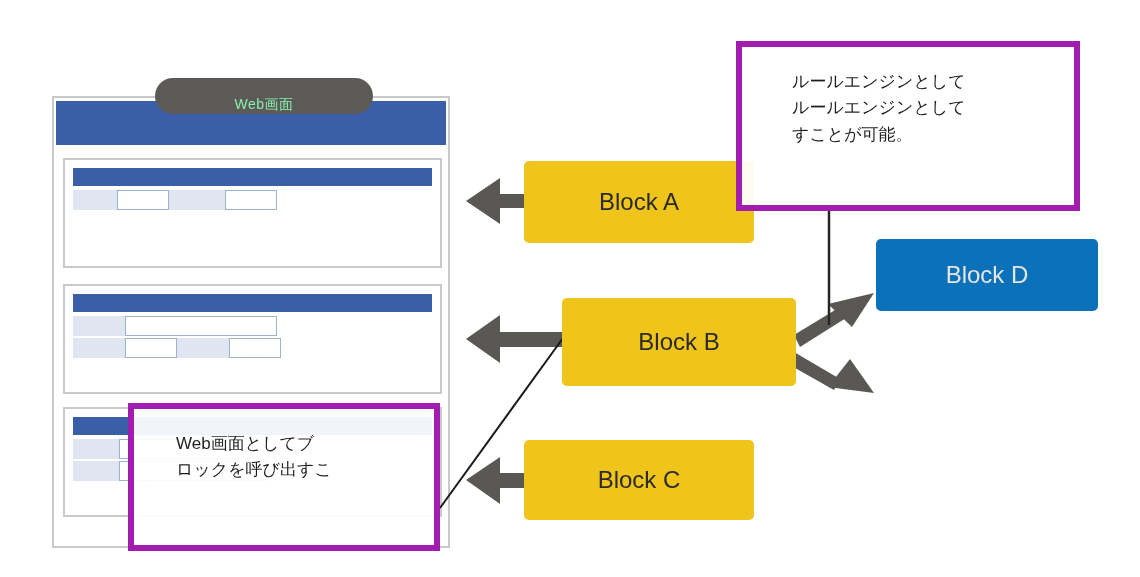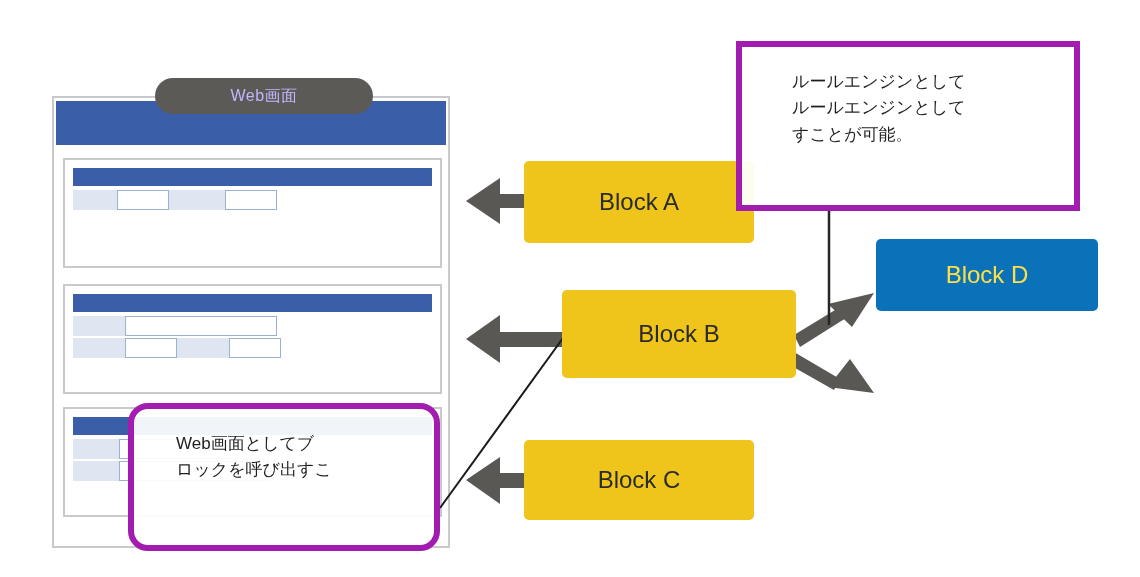--- a/index.html
+++ b/index.html
@@ -12,22 +12,22 @@
     position:absolute;left:52px;top:96px;width:398px;height:452px;
     background:#ffffff;border:2px solid #c9c9c9;box-sizing:border-box;
   }
   .web-topbar{
     position:absolute;left:56px;top:101px;width:390px;height:44px;
     background:#3a5fa8;box-sizing:border-box;
   }
   .web-pill{
     position:absolute;left:155px;top:78px;width:218px;height:36px;
     background:#5c5a57;border-radius:18px;
-    display:flex;align-items:center;justify-content:center;
-    color:#c4b5fd;font-size:16px;letter-spacing:.5px;
+    display:flex;align-items:flex-end;justify-content:center;
+    color:#86efac;font-size:14px;letter-spacing:.5px;
   }
 
   
   .panel{
     position:absolute;left:63px;width:379px;
     background:#ffffff;border:2px solid #c9c9c9;box-sizing:border-box;
   }
   #panel-1{top:158px;height:110px;}
   #panel-2{top:284px;height:110px;}
   #panel-3{top:407px;height:110px;}
@@ -40,36 +40,36 @@
   .lbl-cell{background:#dfe6f1;height:20px;}
   .inp-cell{background:#ffffff;border:1px solid #9bb1d0;height:20px;box-sizing:border-box;}
 
   
   .block{
     position:absolute;border-radius:5px;
     display:flex;align-items:center;justify-content:center;
     font-size:24px;white-space:nowrap;
   }
   .block-yellow{background:#efc41b;color:#2b2b2b;}
-  .block-blue{background:#0b72b9;color:#fde047;justify-content:center;}
+  .block-blue{background:#0b72b9;color:#e5e5e5;justify-content:center;}
 
   #block-a{left:524px;top:161px;width:230px;height:82px;}
-  #block-b{left:562px;top:290px;width:234px;height:88px;}
+  #block-b{left:562px;top:298px;width:234px;height:88px;}
   #block-c{left:524px;top:440px;width:230px;height:80px;justify-content:center;}
   #block-d{left:876px;top:239px;width:222px;height:72px;}
   #block-e{left:876px;top:363px;width:222px;height:72px;}
 
   
   .callout{
     position:absolute;background:rgba(255,255,255,0.93);
     border:6px solid #a21caf;box-sizing:border-box;
     color:#1f1f1f;font-size:17px;line-height:1.55;
   }
   #callout-rule{left:736px;top:41px;width:344px;height:170px;padding:22px 0 0 50px;}
-  #callout-web{left:128px;top:403px;width:312px;height:148px;padding:22px 0 0 42px;border-radius:20px;}
+  #callout-web{left:128px;top:403px;width:312px;height:148px;padding:22px 0 0 42px;}
   .callout p{margin:0;}
 
   
   #lines{position:absolute;left:0;top:0;width:1140px;height:577px;pointer-events:none;}
 </style>
 </head>
 <body>
 
 <div id="stage">
 

